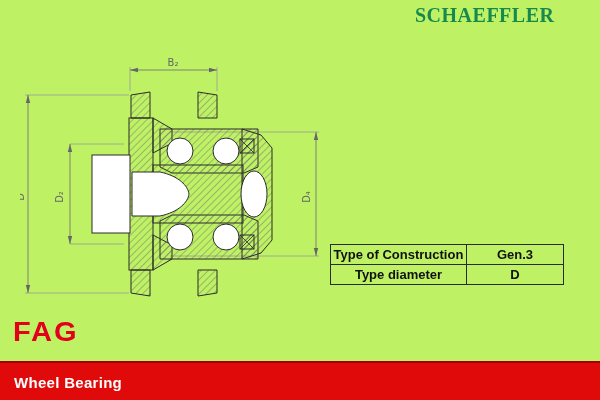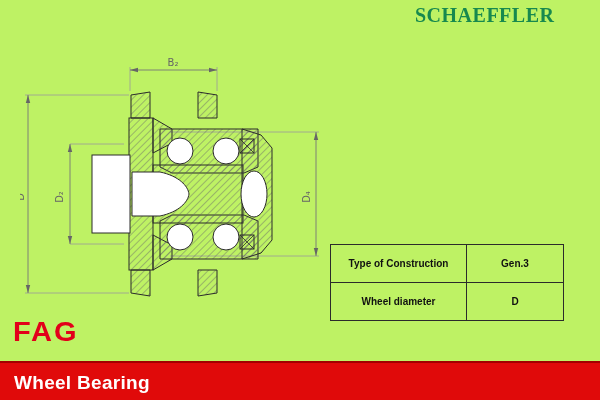--- a/index.html
+++ b/index.html
@@ -25,34 +25,34 @@
   .drawing { position:absolute; left:20px; top:55px; width:310px; height:250px; }
   .dim-label { font:10px "DejaVu Sans",sans-serif; fill:#666; }
 
   
   .spec-table {
     position:absolute; left:330px; top:244px; width:233px;
     border-collapse:collapse; table-layout:fixed;
     font-family:"Liberation Sans","DejaVu Sans",sans-serif;
   }
   .spec-table td {
-    border:1px solid #2b2b2b; height:13px; padding:12px 2px;
-    font-size:10px; font-weight:bold; color:#111;
+    border:1px solid #2b2b2b; height:13px; padding:3px 2px;
+    font-size:13px; font-weight:bold; color:#111;
     text-align:center; vertical-align:middle; line-height:1;
     overflow:hidden; white-space:nowrap;
   }
 
   
   .footer-bar {
     position:absolute; left:0; top:361px; width:600px; height:39px;
     border-top:2px solid #a30000; box-sizing:border-box;
   }
   .footer-title {
     position:absolute; left:14px; top:2px; line-height:35px;
-    font-size:19px; font-weight:bold; letter-spacing:0.3px;
+    font-size:15px; font-weight:bold; letter-spacing:0.3px;
     white-space:nowrap;
   }
 </style>
 </head>
 <body>
 
 <div class="stage">
 
   <div class="schaeffler" style="color: rgb(23, 137, 78);">SCHAEFFLER</div>
 
@@ -133,21 +133,21 @@
     <colgroup>
         <col style="width:136px">
         <col style="width:97px">
       </colgroup>
     <tbody>
       <tr>
         <td>Type of Construction</td>
         <td>Gen.3</td>
       </tr>
       <tr>
-        <td>Wheel diameter</td>
+        <td>Type diameter</td>
         <td>D</td>
       </tr>
     </tbody>
   </table>
 
   <div class="fag" style="color: rgb(226, 0, 26);">FAG</div>
 
   <div class="footer-bar" style="background-color: rgb(224, 10, 10);">
     <div class="footer-title" style="color: rgb(255, 255, 255);">Wheel Bearing</div>
   </div>

